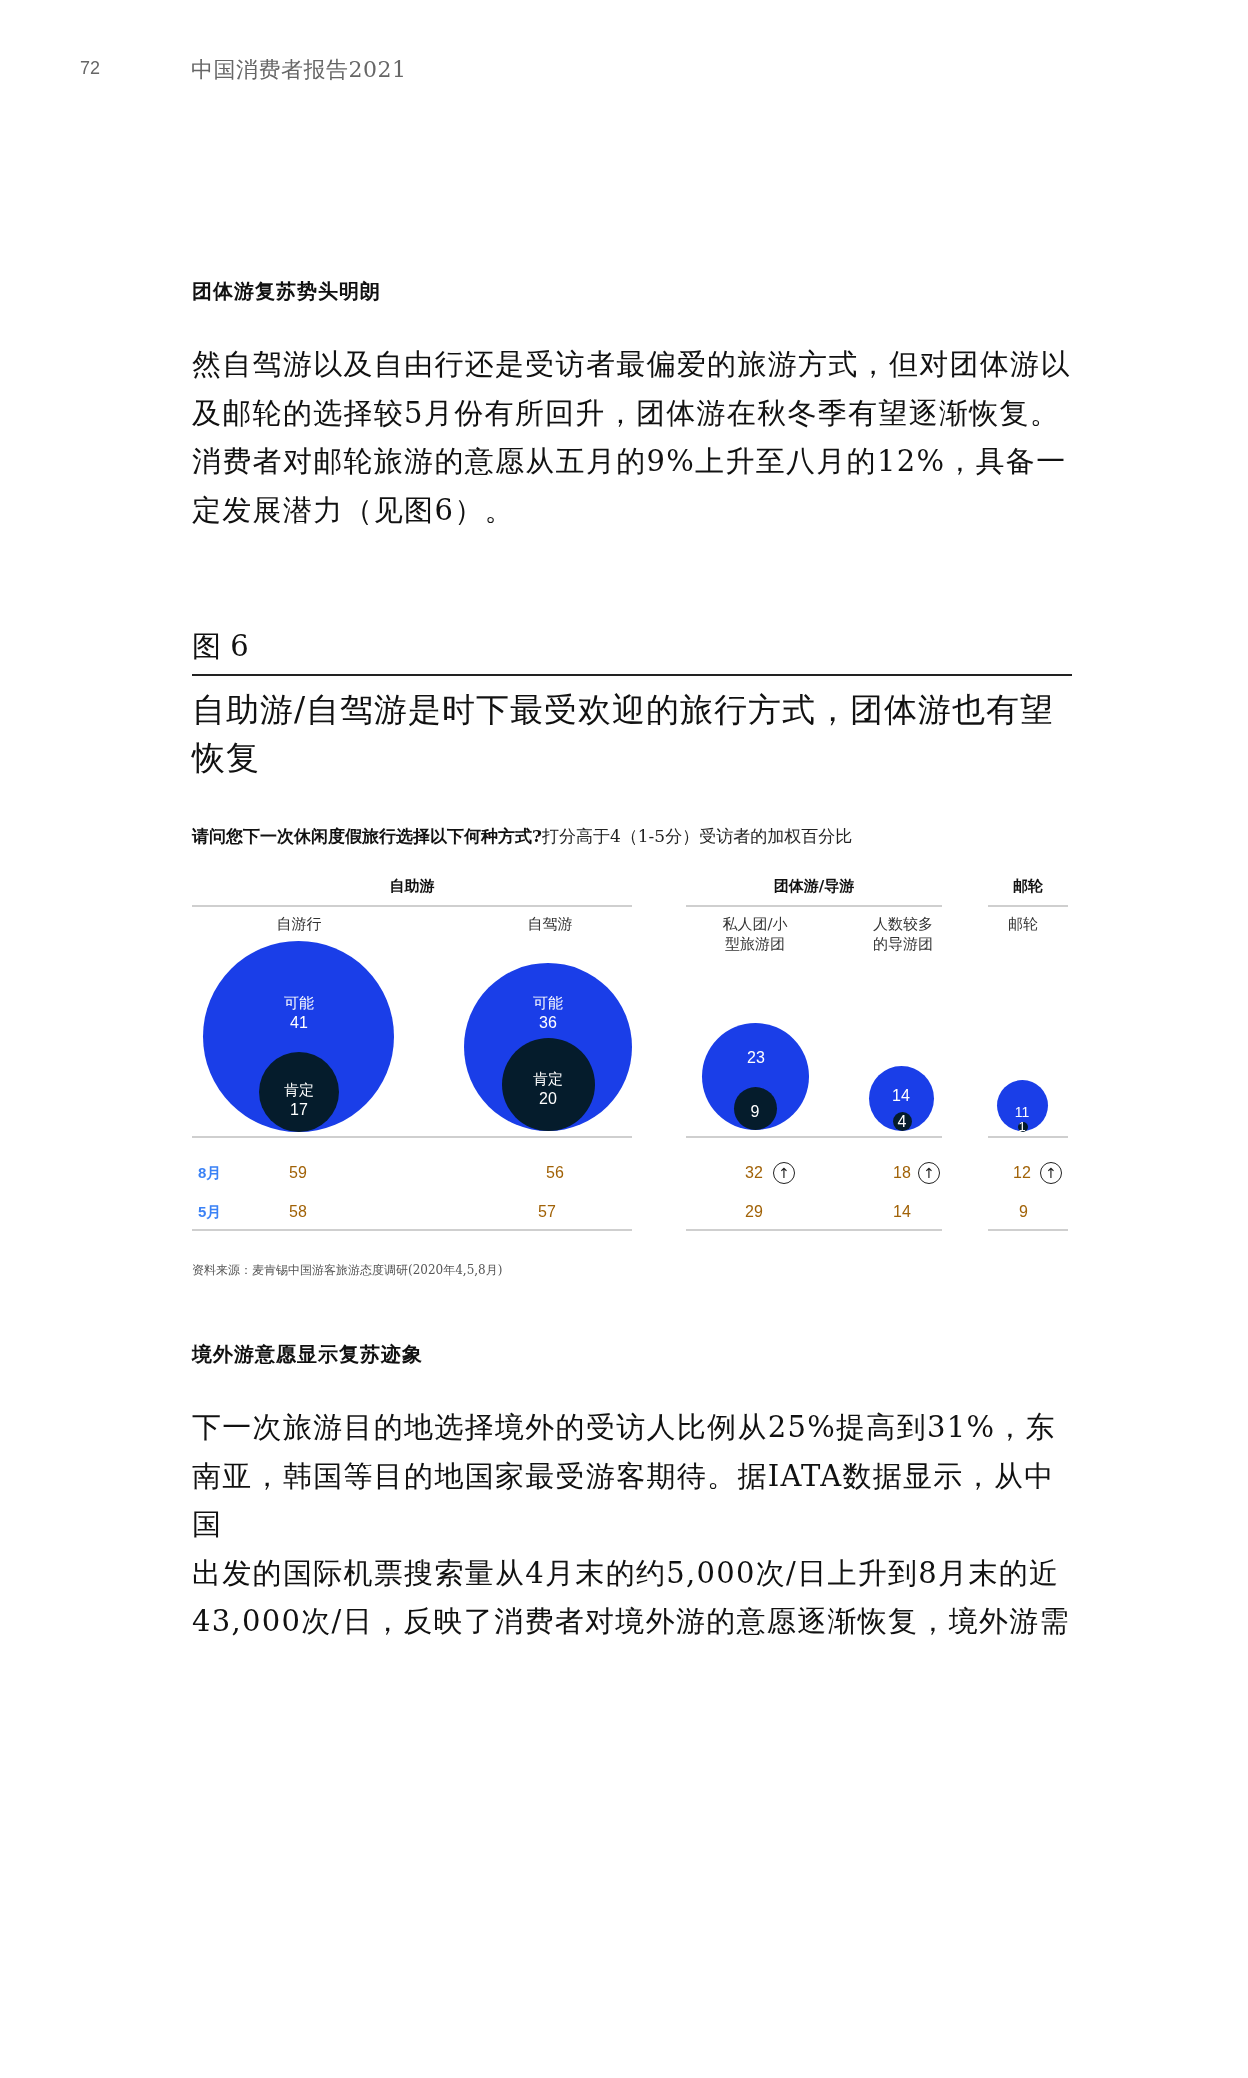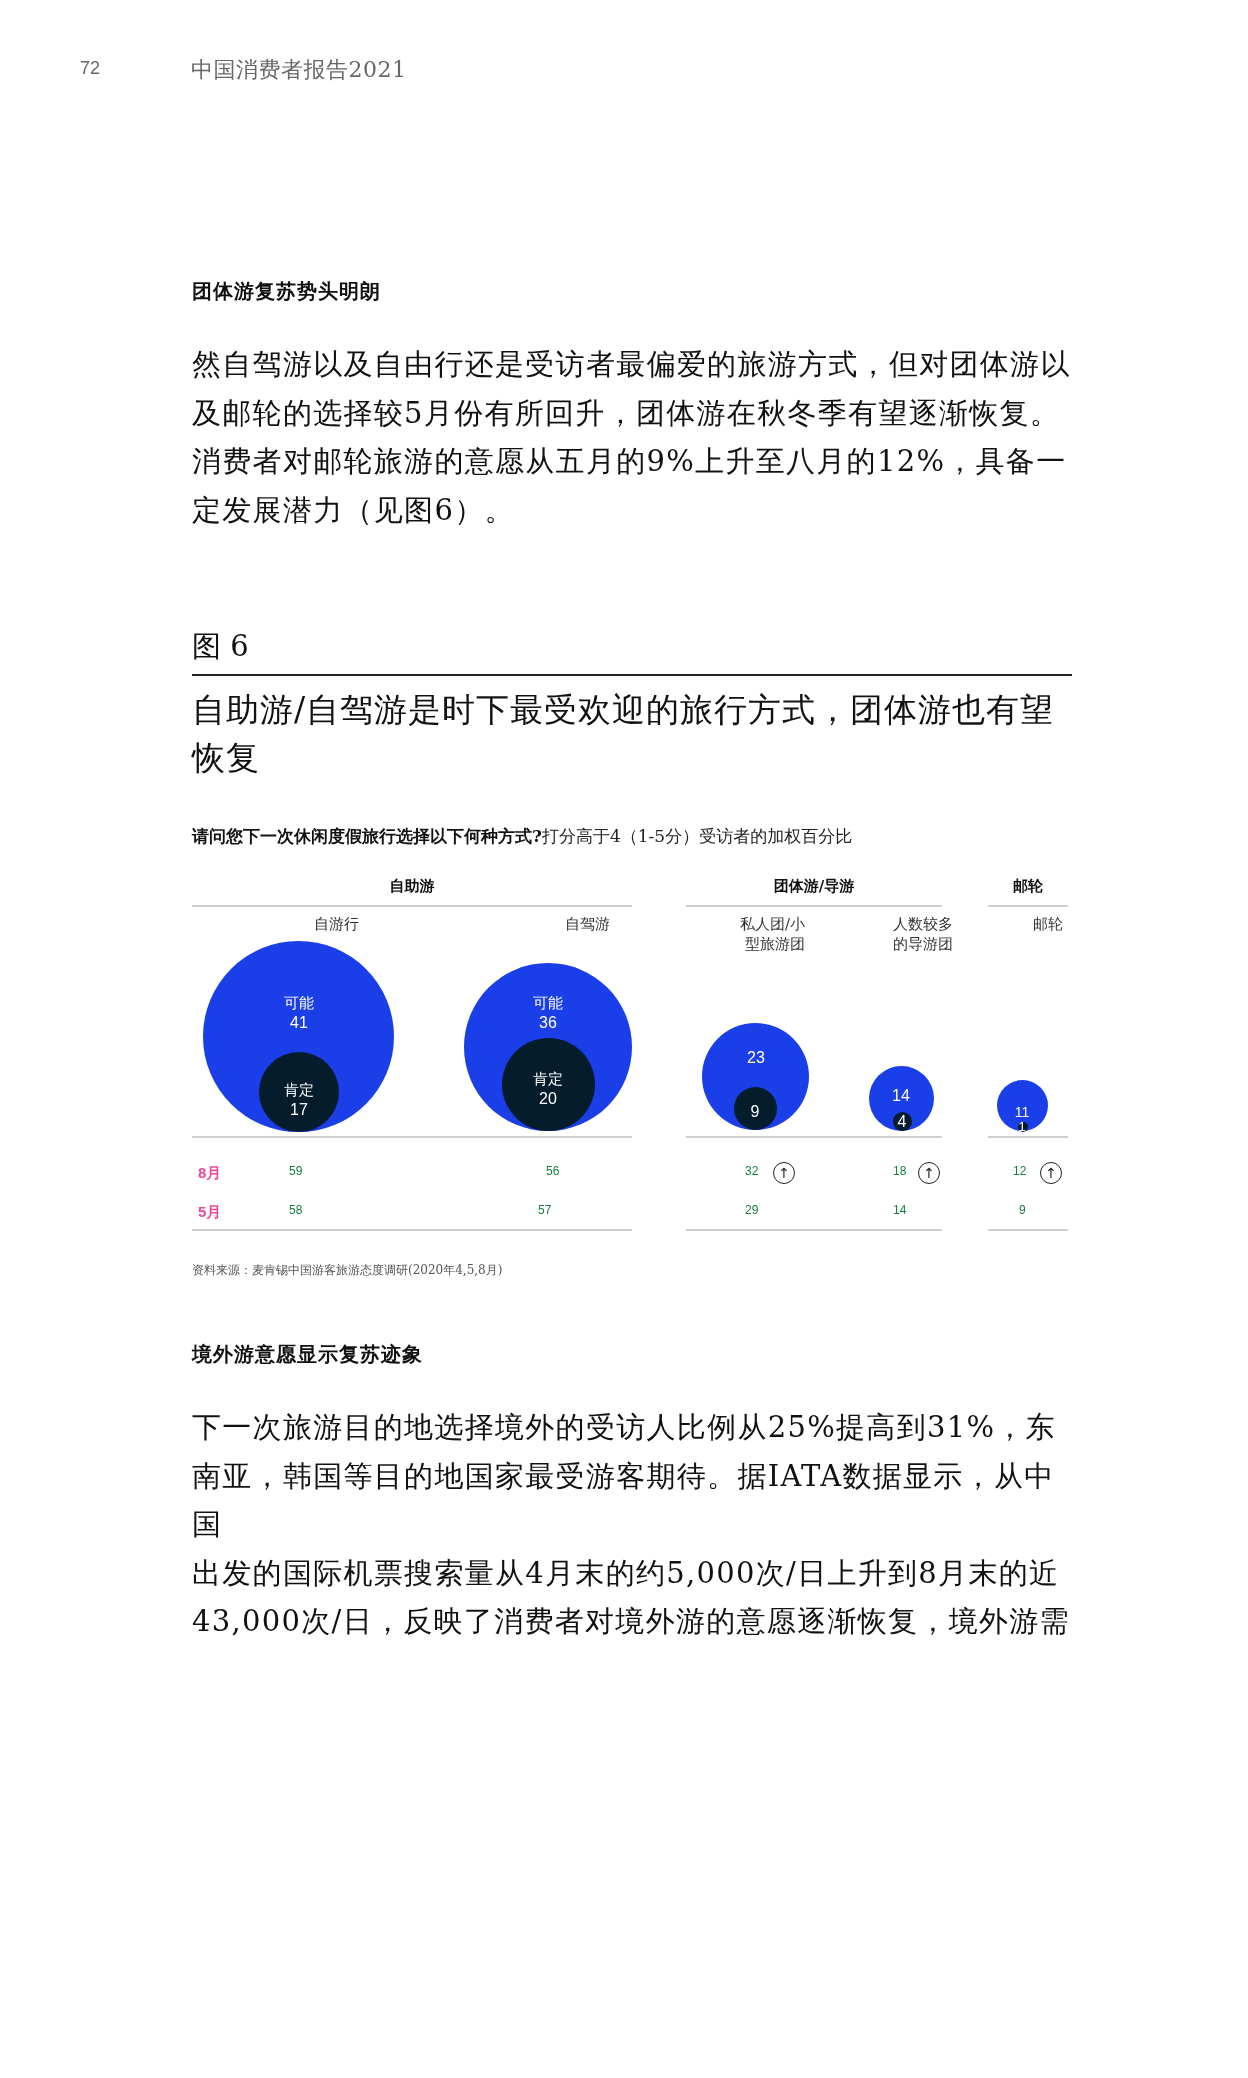--- a/index.html
+++ b/index.html
@@ -15,29 +15,29 @@
 
   .fig-label { left: 192px; top: 627px; font-size: 29px; color: #111; }
   .fig-rule { left: 192px; top: 674px; width: 880px; height: 2px; background: #222; }
   .fig-title { left: 192px; top: 686px; width: 880px; font-size: 33px; line-height: 48px; color: #111; letter-spacing: 1px; }
 
   .question { left: 192px; top: 825px; font-size: 17px; color: #222; white-space: nowrap; }
   .question b { font-weight: bold; color: #111; }
 
   .grp-title { font-size: 15px; font-weight: bold; color: #111; text-align: center; }
   .grp-line { height: 2px; background: #cfcfcf; }
-  .sub-label { font-size: 15px; color: #333; text-align: right; line-height: 20px; }
+  .sub-label { font-size: 15px; color: #333; text-align: center; line-height: 20px; }
 
   .bubble { border-radius: 50%; background: #1a3ee8; }
   .bubble-inner { border-radius: 50%; background: #051c2c; }
   .bubble-text { color: #ffffff; font-family: "Liberation Sans", sans-serif; text-align: center; font-size: 16px; line-height: 19px; }
   .bubble-text .cn { font-family: "DejaVu Serif", serif; font-size: 15px; display: block; }
 
-  .row-label { font-family: "Liberation Sans", sans-serif; font-weight: bold; font-size: 15px; color: #ec4899; }
-  .cell { font-family: "Liberation Sans", sans-serif; font-size: 12px; color: #15803d; }
+  .row-label { font-family: "Liberation Sans", sans-serif; font-weight: bold; font-size: 15px; color: #3b82f6; }
+  .cell { font-family: "Liberation Sans", sans-serif; font-size: 16px; color: #a16207; }
   .arrow-icon { width: 22px; height: 22px; border: 1.5px solid #222; border-radius: 50%; display: flex; align-items: center; justify-content: center; font-family: "DejaVu Sans", sans-serif; font-size: 14px; color: #222; line-height: 1; }
 
   .source { left: 192px; top: 1262px; font-size: 12px; color: #555; }
 </style>
 </head>
 <body>
 
 <div class="abs page-num">72</div>
 <div class="abs running-head">中国消费者报告2021</div>
 

